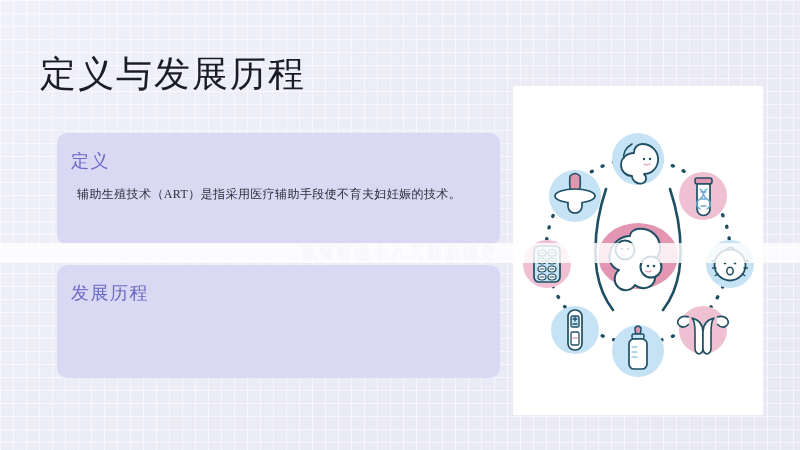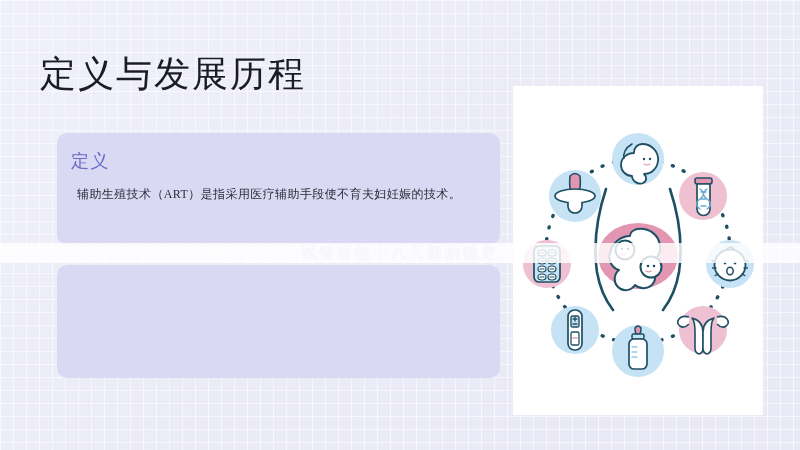--- a/index.html
+++ b/index.html
@@ -113,20 +113,21 @@
 <div id="slide">
 
   <h1 id="page-title">定义与发展历程</h1>
 
   <div class="card" id="card-definition">
     <div class="card-heading">定义</div>
     <div class="card-body">辅助生殖技术（ART）是指采用医疗辅助手段使不育夫妇妊娠的技术。</div>
   </div>
 
   <div class="card" id="card-history">
+    <div class="card-heading">发展历程</div>
   </div>
 
   <div id="illustration-card">
     <svg id="illustration-svg" width="250" height="329" viewBox="0 0 250 329">
 
       <circle cx="125" cy="165" r="92" fill="none" stroke="#1f4f63" stroke-width="3.4" stroke-linecap="round" stroke-dasharray="1 11"></circle>
 
       <g fill="none" stroke="#1f4f63" stroke-width="2.6" stroke-linecap="round">
         <path d="M93 103 C 84 130, 80 158, 84 186 C 87 204, 93 215, 100 224"></path>
         <path d="M157 103 C 166 130, 170 158, 166 186 C 163 204, 157 215, 150 224"></path>

